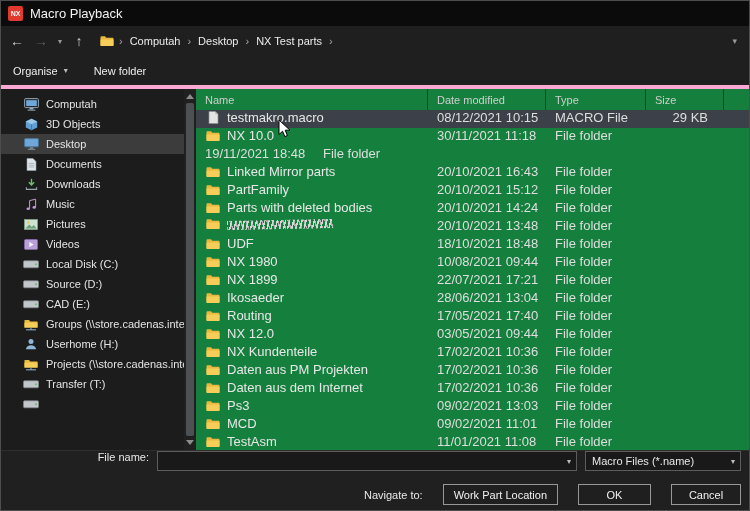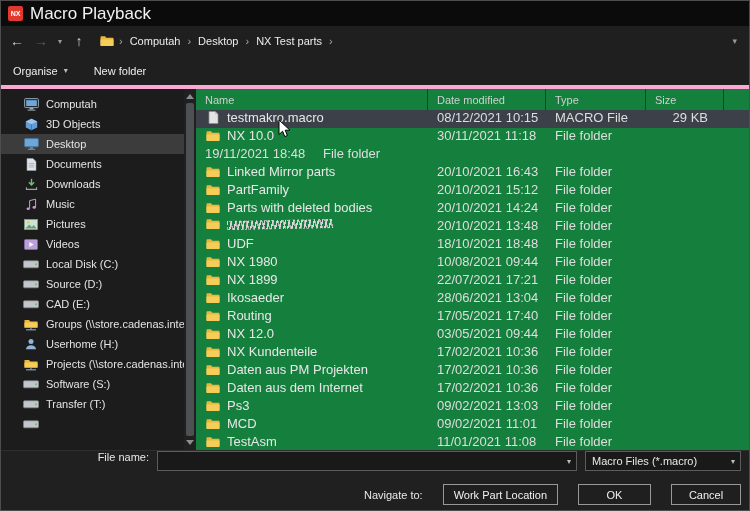--- a/index.html
+++ b/index.html
@@ -6,21 +6,21 @@
   body{width:750px;height:511px;overflow:hidden;position:relative;background:#1f1f1f;
        font-family:"Liberation Sans","DejaVu Sans",sans-serif;color:#e8e8e8;}
   .window{position:absolute;inset:0;border:1px solid #4d4d4d;box-sizing:border-box;
           display:flex;flex-direction:column;background:#1f1f1f;}
 
   
   .titlebar{height:25px;flex:0 0 auto;background:#0b0b0b;display:flex;align-items:center;
             padding:0 7px;gap:7px;}
   .app-icon{width:15px;height:15px;background:#e03a2f;color:#fff;font-size:7px;font-weight:bold;
             display:flex;align-items:center;justify-content:center;border-radius:2px;flex:0 0 auto;}
-  .title{font-size:17px;color:#f2f2f2;}
+  .title{font-size:13px;color:#f2f2f2;}
 
   
   .navbar{height:30px;flex:0 0 auto;display:flex;align-items:center;padding:0 5px;gap:2px;}
   .nav-btn{width:22px;height:22px;display:flex;align-items:center;justify-content:center;
            font-size:14px;color:#cfcfcf;}
   .nav-btn.disabled{color:#5d5d5d;}
   .nav-caret{width:12px;font-size:8px;color:#9a9a9a;text-align:center;}
   .addressbar{flex:1;height:24px;display:flex;align-items:center;gap:2px;padding:0 7px;
               font-size:11px;color:#ececec;min-width:0;}
   .crumb{padding:0 3px;white-space:nowrap;}
@@ -269,29 +269,20 @@
           </span>
           <span>Projects (\\store.cadenas.intern</span>
         </div>
         <div class="side-item">
           <span class="icon">
             <svg width="16" height="9" viewBox="0 0 16 9">
               <rect x="0.5" y="0.8" width="15" height="7" rx="1" fill="#c2c6ca" stroke="#83878b" stroke-width="0.7"></rect>
               <circle cx="13" cy="4.3" r="1" fill="#5fbf5f"></circle>
             </svg>
           </span>
-          <span>Software (S:)</span>
-        </div>
-        <div class="side-item">
-          <span class="icon">
-            <svg width="16" height="9" viewBox="0 0 16 9">
-              <rect x="0.5" y="0.8" width="15" height="7" rx="1" fill="#c2c6ca" stroke="#83878b" stroke-width="0.7"></rect>
-              <circle cx="13" cy="4.3" r="1" fill="#5fbf5f"></circle>
-            </svg>
-          </span>
           <span>Transfer (T:)</span>
         </div>
         <div class="side-item">
           <span class="icon">
             <svg width="16" height="9" viewBox="0 0 16 9">
               <rect x="0.5" y="0.8" width="15" height="7" rx="1" fill="#c2c6ca" stroke="#83878b" stroke-width="0.7"></rect>
               <circle cx="13" cy="4.3" r="1" fill="#5fbf5f"></circle>
             </svg>
           </span>
         </div>
@@ -571,21 +562,21 @@
     </div>
   </div>
 
   <div class="footer1">
     <span class="fn-label">File name:</span>
     <div class="combo filename">
       <span class="val"></span>
       <span class="caret-sm">▾</span>
     </div>
     <div class="combo filetype">
-      <span class="val">Macro Files (*.macro)</span>
+      <span class="val">Macro Files (*.name)</span>
       <span class="caret-sm">▾</span>
     </div>
   </div>
 
   <div class="footer2">
     <span>Navigate to:</span>
     <button>Work Part Location</button>
     <button class="btn-ok">OK</button>
     <button class="btn-cancel">Cancel</button>
   </div>

